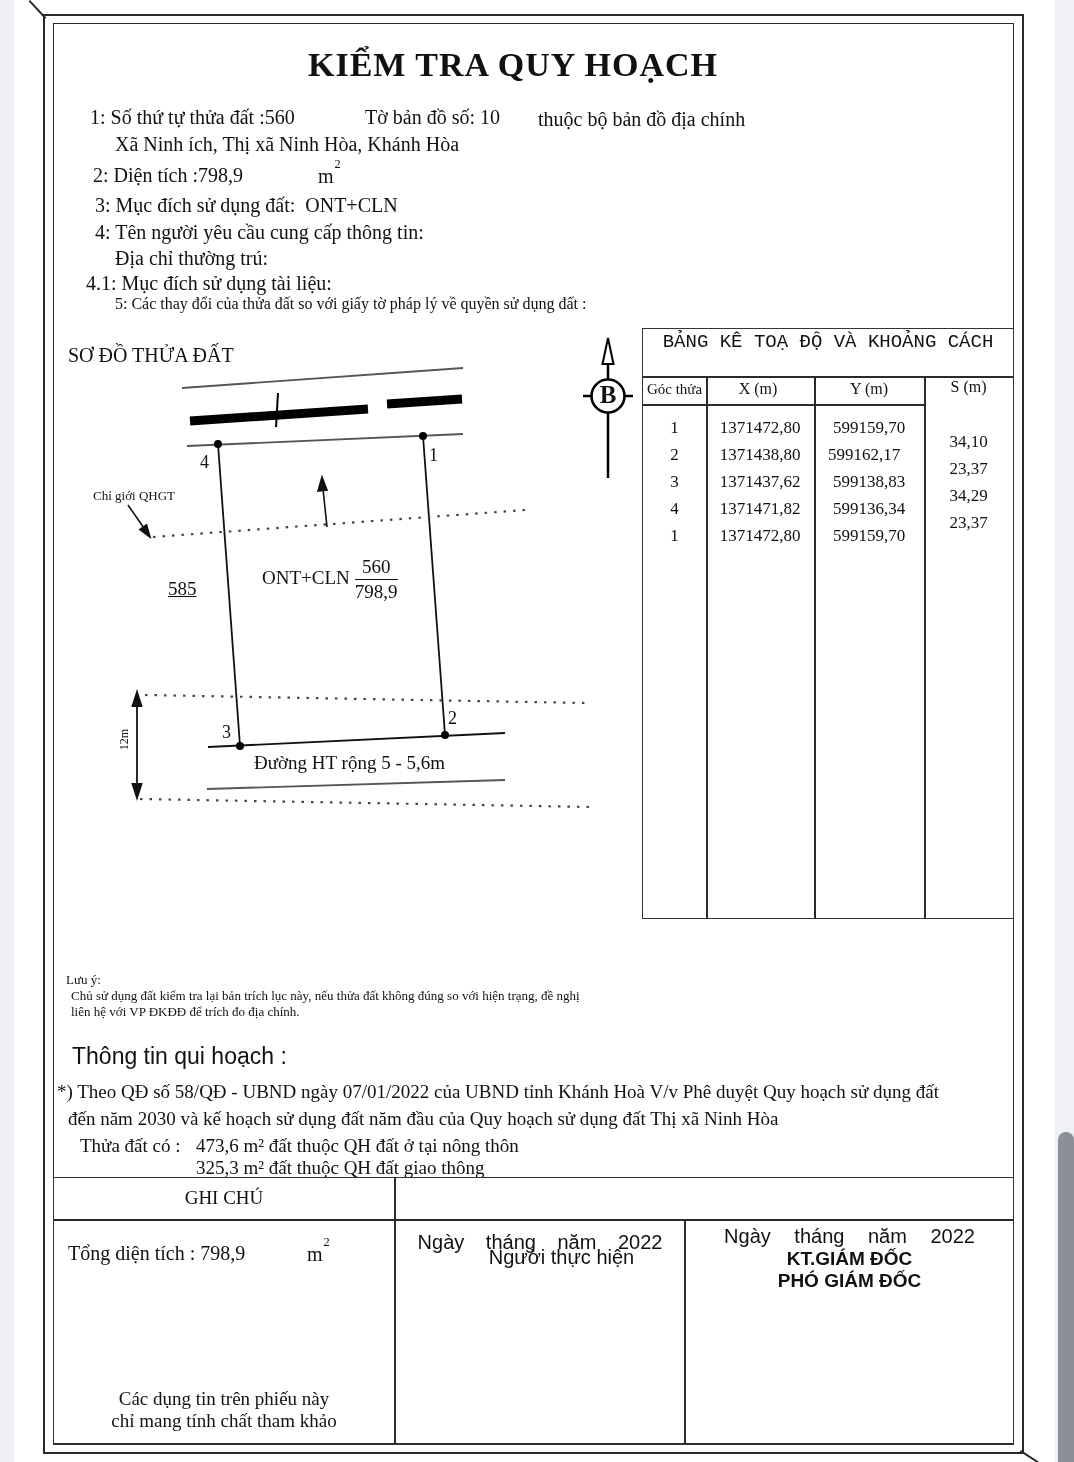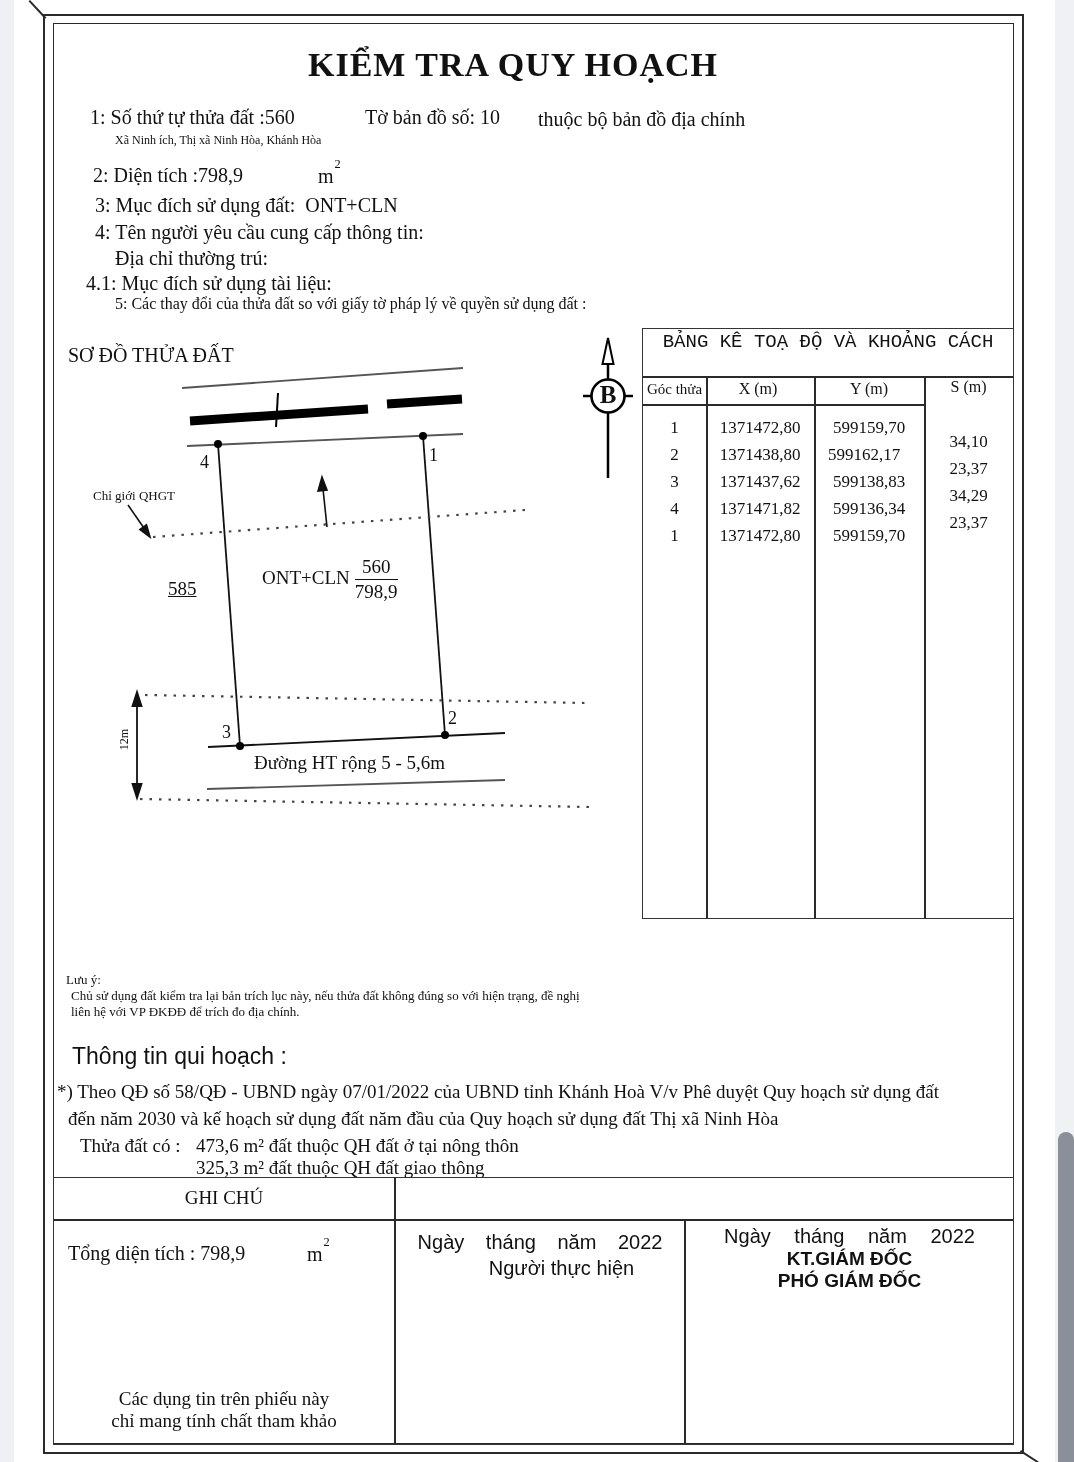--- a/index.html
+++ b/index.html
@@ -29,21 +29,21 @@
 <div class="abs" style="left:53px;top:23px;width:959px;height:1419px;border:1.5px solid #2a2a2a;"></div>
 
 <div class="abs line" style="left:30px;top:0;width:24px;height:2px;transform-origin:0 0;transform:rotate(47deg);"></div>
 <div class="abs line" style="left:1021px;top:1450px;width:21px;height:2px;transform-origin:0 0;transform:rotate(33deg);"></div>
 
 <div class="abs serif" style="left:53px;top:46px;width:920px;text-align:center;font-size:34px;font-weight:600;letter-spacing:1px;">KIỂM TRA QUY HOẠCH</div>
 
 <div class="abs serif" style="left:90px;top:106px;font-size:20px;">1: Số thứ tự thửa đất :560</div>
 <div class="abs serif" style="left:365px;top:106px;font-size:20px;">Tờ bản đồ số: 10</div>
 <div class="abs serif" style="left:538px;top:108px;font-size:20px;">thuộc bộ bản đồ địa chính</div>
-<div class="abs serif" style="left:115px;top:133px;font-size:12px;">Xã Ninh ích, Thị xã Ninh Hòa, Khánh Hòa</div>
+<div class="abs serif" style="left:115px;top:133px;font-size:20px;">Xã Ninh ích, Thị xã Ninh Hòa, Khánh Hòa</div>
 <div class="abs serif" style="left:93px;top:164px;font-size:20px;">2: Diện tích :798,9</div>
 <div class="abs serif" style="left:318px;top:164px;font-size:20px;"><span>m</span><sup class="s2">2</sup></div>
 <div class="abs serif" style="left:95px;top:194px;font-size:20px;white-space:pre;">3: Mục đích sử dụng đất:  ONT+CLN</div>
 <div class="abs serif" style="left:95px;top:221px;font-size:20px;">4: Tên người yêu cầu cung cấp thông tin:</div>
 <div class="abs serif" style="left:115px;top:247px;font-size:20px;">Địa chỉ thường trú:</div>
 <div class="abs serif" style="left:86px;top:272px;font-size:20px;">4.1: Mục đích sử dụng tài liệu:</div>
 <div class="abs serif" style="left:95px;top:295px;font-size:16px;margin-left:20px;">5: Các thay đổi của thửa đất so với giấy tờ pháp lý về quyền sử dụng đất :</div>
 
 <div class="abs serif" style="left:68px;top:344px;font-size:20px;">SƠ ĐỒ THỬA ĐẤT</div>
 
@@ -164,18 +164,18 @@
   <div class="abs line" style="left:630px;top:41px;width:1.5px;height:225px;"></div>
 
   <div class="abs serif" style="left:0;top:9px;width:340px;text-align:center;font-size:19px;">GHI CHÚ</div>
 
   <div class="abs serif" style="left:14px;top:64px;font-size:20px;">Tổng diện tích : 798,9</div>
   <div class="abs serif" style="left:253px;top:64px;font-size:20px;"><span>m</span><sup class="s2">2</sup></div>
   <div class="abs serif" style="left:0;top:210px;width:340px;text-align:center;font-size:19px;">Các dụng tin trên phiếu này</div>
   <div class="abs serif" style="left:0;top:232px;width:340px;text-align:center;font-size:19px;">chỉ mang tính chất tham khảo</div>
 
   <div class="abs sans" style="left:342px;top:53px;width:288px;text-align:center;font-size:20px;word-spacing:16px;white-space:nowrap;">Ngày tháng năm 2022</div>
-  <div class="abs sans" style="left:342px;top:79px;width:331px;text-align:center;font-size:20px;">Người thực hiện</div>
+  <div class="abs sans" style="left:342px;top:68px;width:331px;text-align:center;font-size:20px;">Người thực hiện</div>
 
   <div class="abs sans" style="left:632px;top:47px;width:327px;text-align:center;font-size:20px;word-spacing:18px;white-space:nowrap;">Ngày tháng năm 2022</div>
   <div class="abs sans" style="left:632px;top:92px;width:327px;text-align:center;font-size:19px;font-weight:bold;">PHÓ GIÁM ĐỐC</div>
   <div class="abs sans" style="left:632px;top:70px;width:327px;text-align:center;font-size:19px;font-weight:bold;">KT.GIÁM ĐỐC</div>
 </div>
 
 </body></html>

